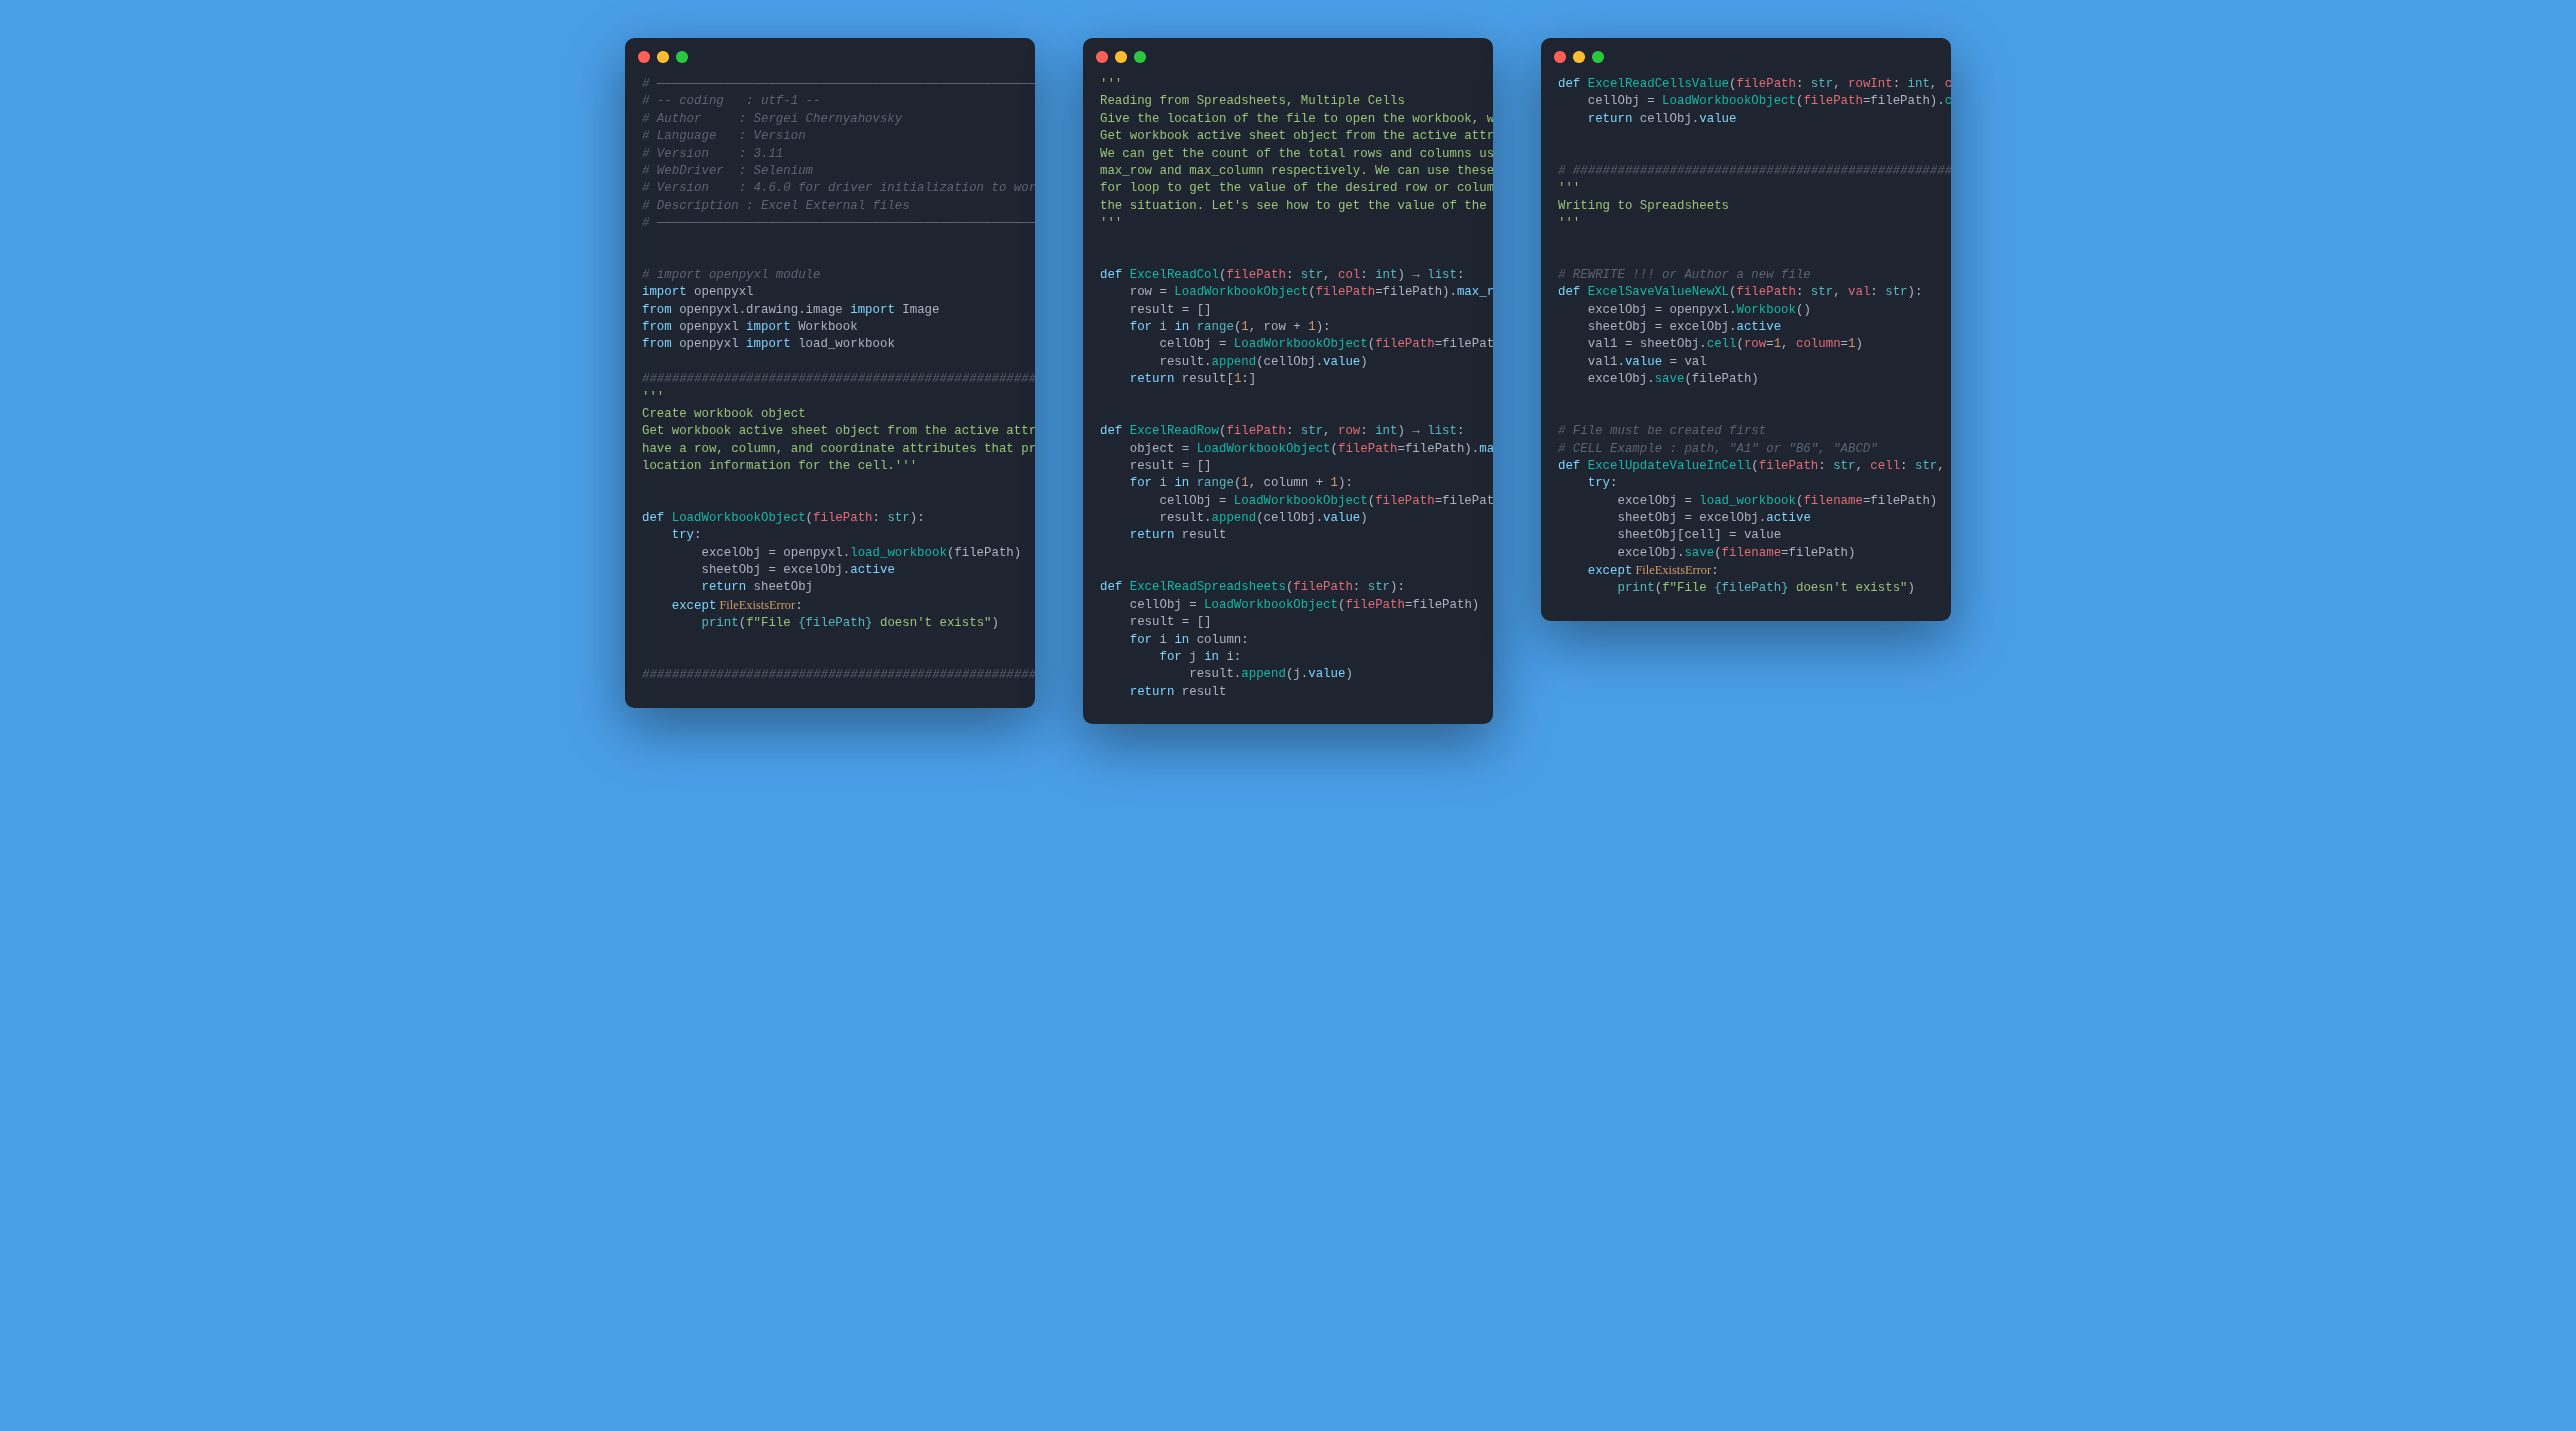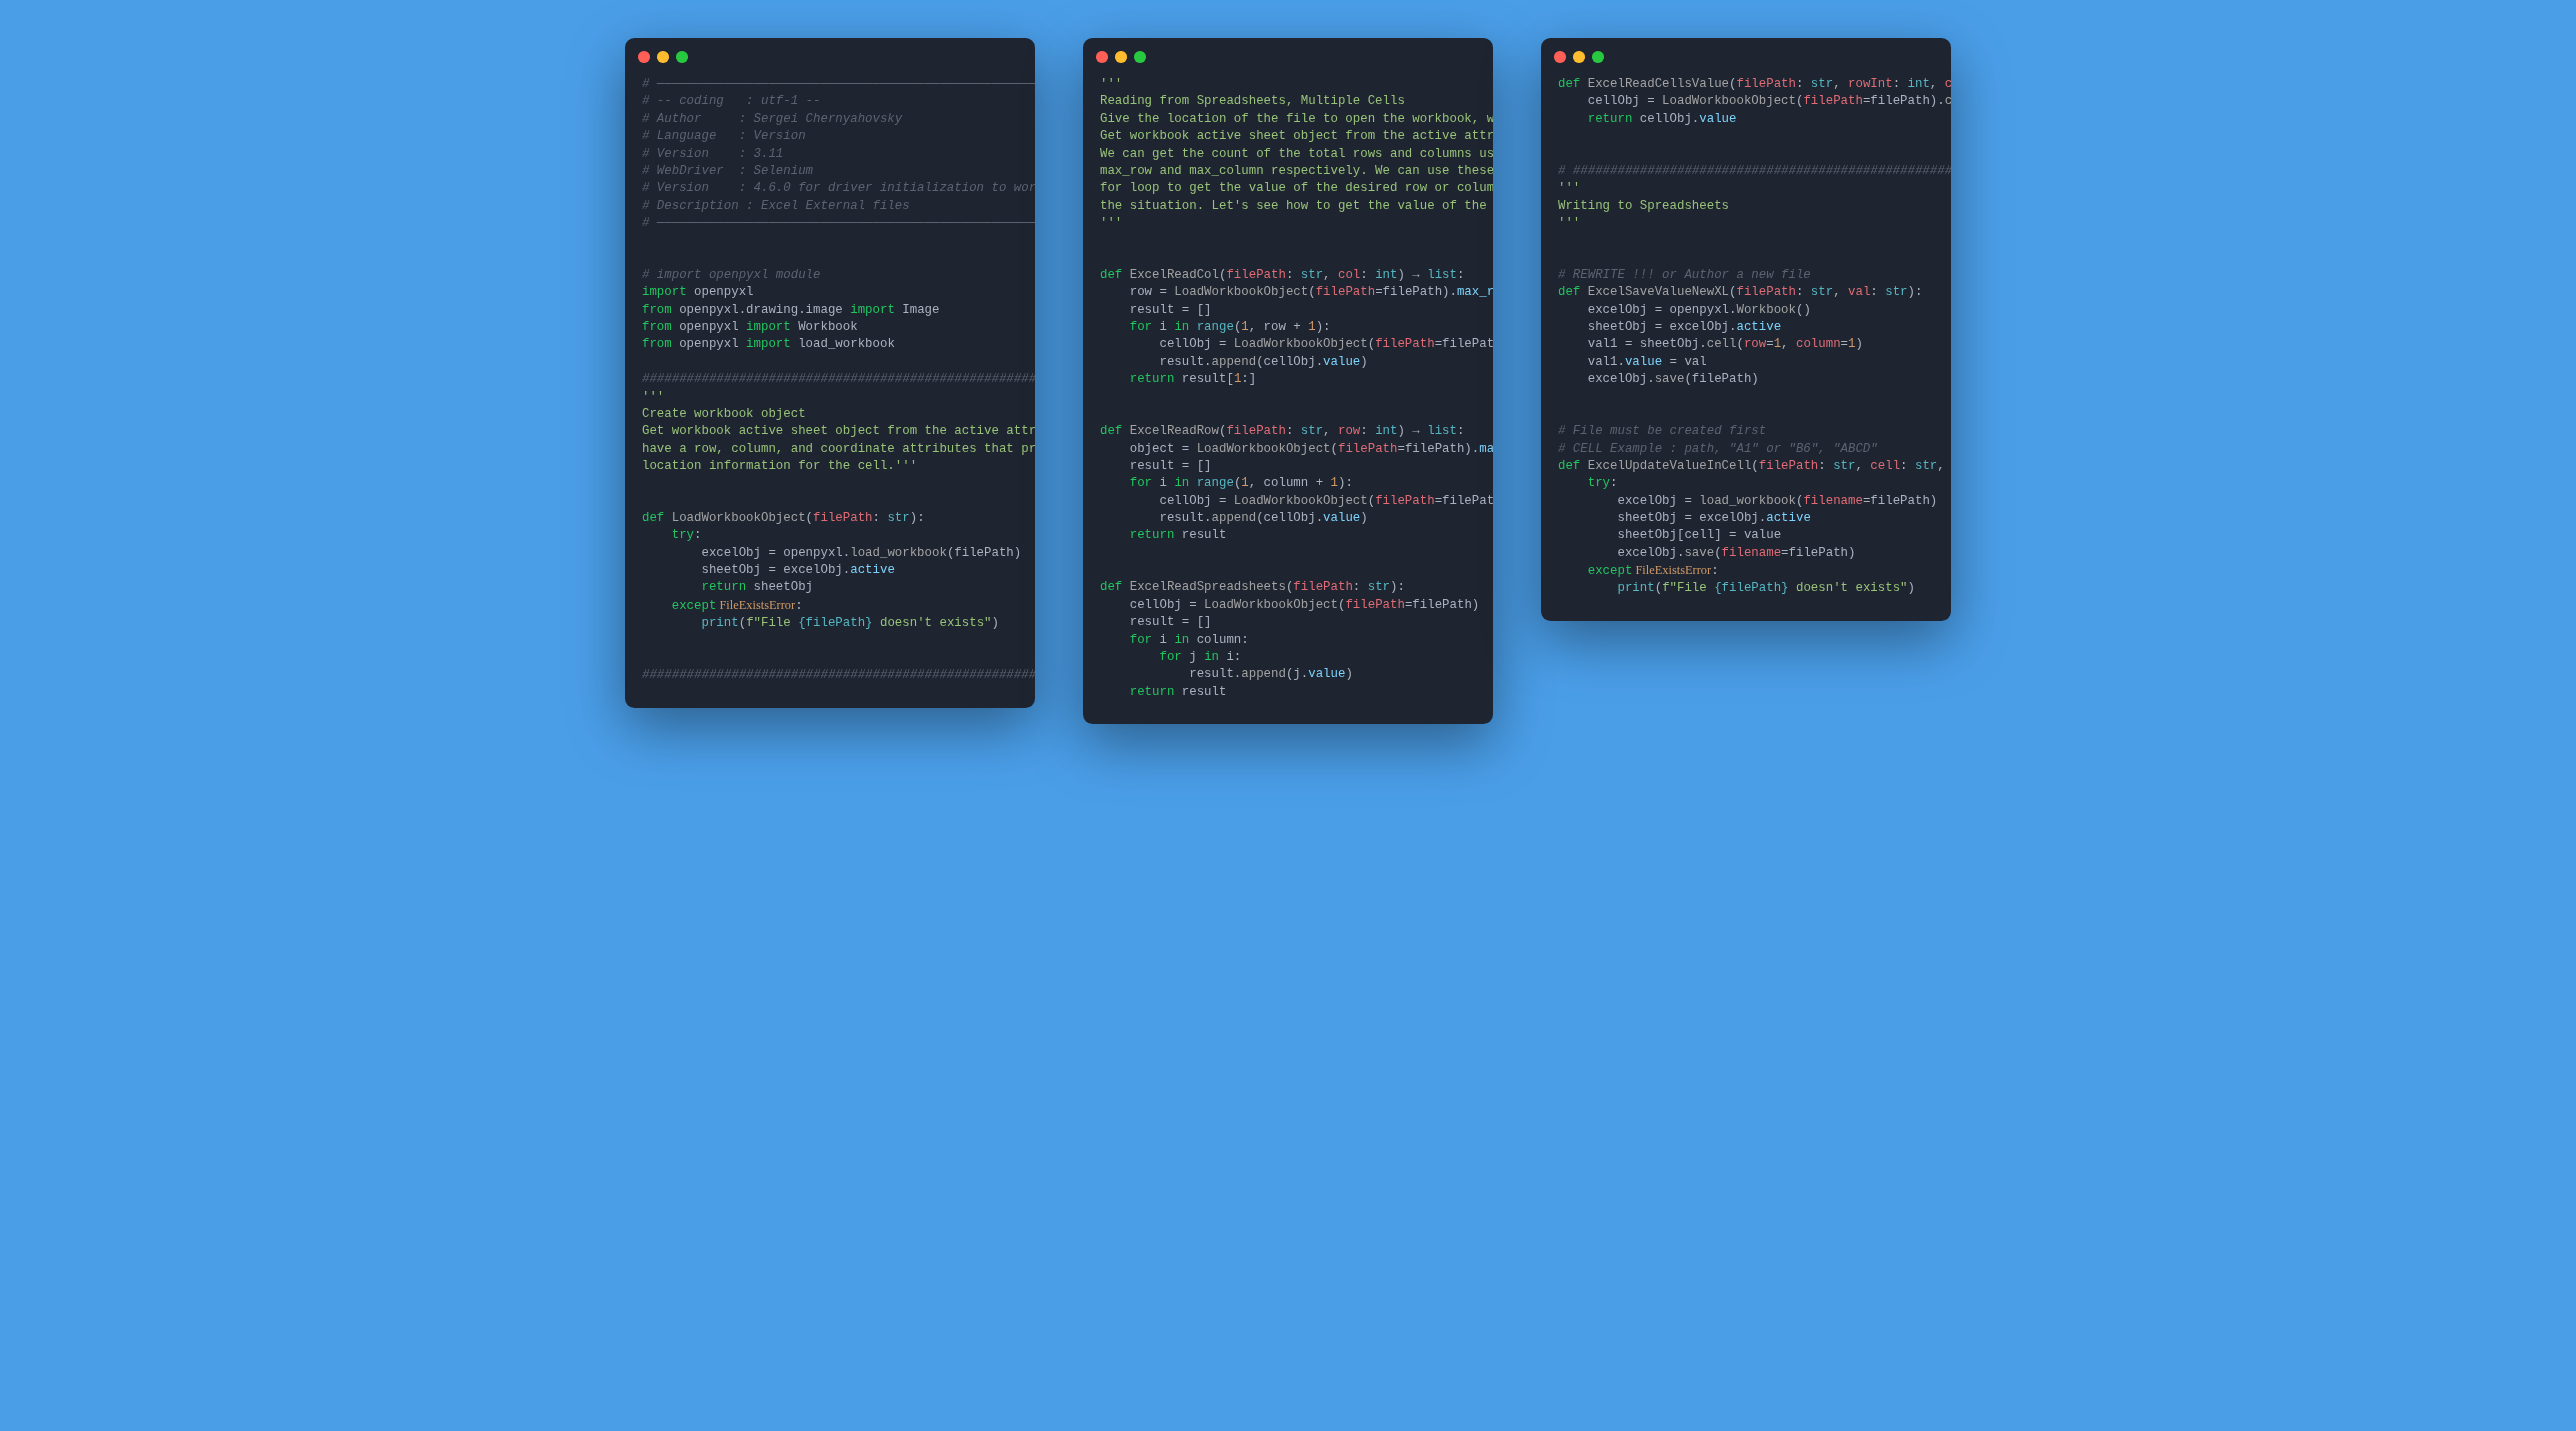--- a/index.html
+++ b/index.html
@@ -36,22 +36,22 @@
   .dot-yellow { background: #febc2e; }
   .dot-green { background: #28c840; }
   .code {
     padding: 5.7px 17px 23px;
     white-space: pre;
     color: #abb2bf;
     overflow-x: auto;
   }
   .cm { color: #5c6370; font-style: italic; } 
   .ds { color: #98c379; } 
-  .kw { color: #22c55e; } 
-  .fn { color: #a3a3a3; } 
+  .kw { color: #7dd3fc; } 
+  .fn { color: #14b8a6; } 
   .bu { color: #56b6c2; } 
   .st { color: #98c379; } 
   .nm { color: #d19a66; } 
   .op { color: #abb2bf; } 
   .pa { color: #e06c75; font-family: Liberation Mono, monospace; } 
   .at { color: #d19a66; font-family: Liberation Serif, serif; } 
   .pr { color: #7dd3fc; } 
 </style>
 </head>
 <body>

